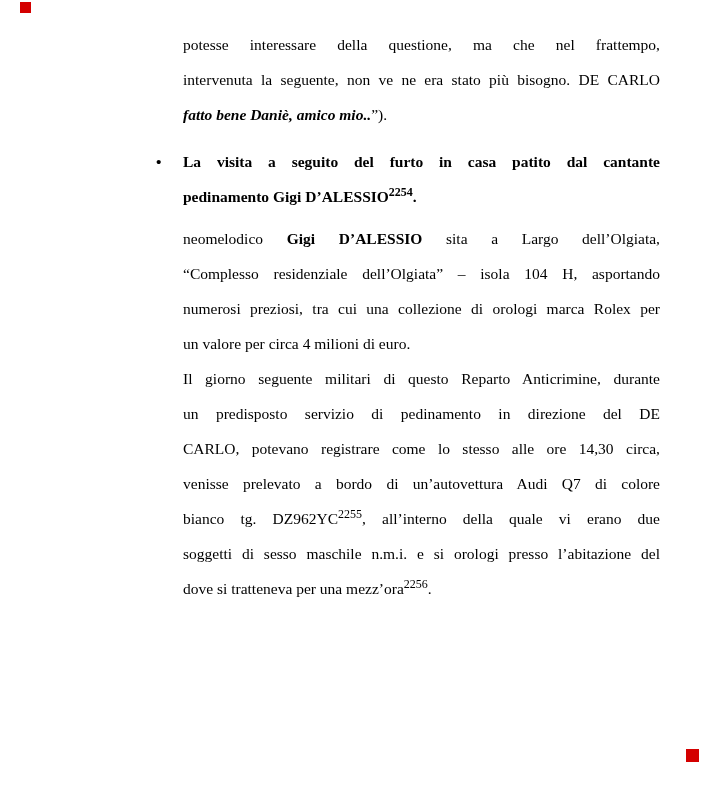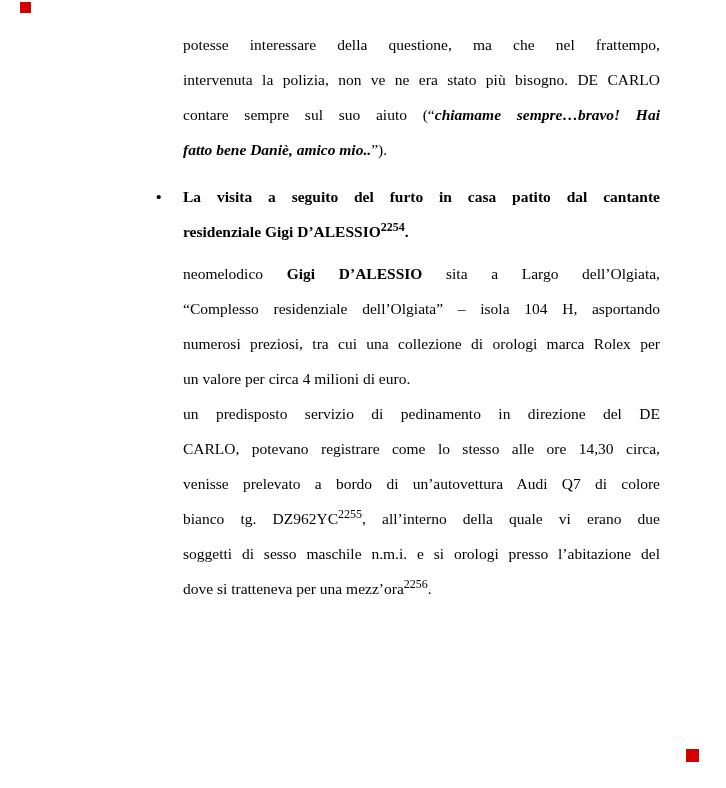--- a/index.html
+++ b/index.html
@@ -63,41 +63,41 @@
 <div class="page">
 
   <span class="red-marker top-left" style="background-color: rgb(212, 0, 0);"></span>
 
   <span class="red-marker bottom-right" style="background-color: rgb(212, 0, 0);"></span>
 
   <div class="text-column">
 
     <div class="para p-intro">
         <div class="jline"><span>potesse interessare della questione, ma che nel frattempo,</span></div>
-        <div class="jline"><span>intervenuta la polizia, non ve ne era stato più bisogno. DE CARLO</span></div>
-        <div class="jline"><span>contare sempre sul suo aiuto (“</span><span class="bi">chiamame sempre…bravo! Hai</span></div>
+        <div class="jline"><span>intervenuta la seguente, non ve ne era stato più bisogno. DE CARLO</span></div>
         <div class="jline lastline"><span class="bi">fatto bene Daniè, amico mio..</span><span>”).</span></div>
       </div>
 
     <div class="para p-bullet">
       <span class="bullet-marker">•</span>
       <div>
           <div class="jline"><span class="b">La visita a seguito del furto in casa patito dal cantante</span></div>
-          <div class="jline lastline"><span class="b">residenziale Gigi D’ALESSIO</span><sup class="b">2254</sup><span class="b">.</span></div>
+          <div class="jline lastline"><span class="b">pedinamento Gigi D’ALESSIO</span><sup class="b">2254</sup><span class="b">.</span></div>
         </div>
     </div>
 
     <div class="para">
         <div class="jline"><span>neomelodico </span><span class="b">Gigi D’ALESSIO</span><span> sita a Largo dell’Olgiata,</span></div>
         <div class="jline"><span>“Complesso residenziale dell’Olgiata” – isola 104 H, asportando</span></div>
         <div class="jline"><span>numerosi preziosi, tra cui una collezione di orologi marca Rolex per</span></div>
         <div class="jline lastline"><span>un valore per circa 4 milioni di euro.</span></div>
       </div>
 
     <div class="para">
+        <div class="jline"><span>Il giorno seguente militari di questo Reparto Anticrimine, durante</span></div>
         <div class="jline"><span>un predisposto servizio di pedinamento in direzione del DE</span></div>
         <div class="jline"><span>CARLO, potevano registrare come lo stesso alle ore 14,30 circa,</span></div>
         <div class="jline"><span>venisse prelevato a bordo di un’autovettura Audi Q7 di colore</span></div>
         <div class="jline"><span>bianco tg. DZ962YC</span><sup class="">2255</sup><span>, all’interno della quale vi erano due</span></div>
         <div class="jline"><span>soggetti di sesso maschile n.m.i. e si orologi presso l’abitazione del</span></div>
         <div class="jline lastline"><span>dove si tratteneva per una mezz’ora</span><sup class="">2256</sup><span>.</span></div>
       </div>
 
   </div>
 </div>

